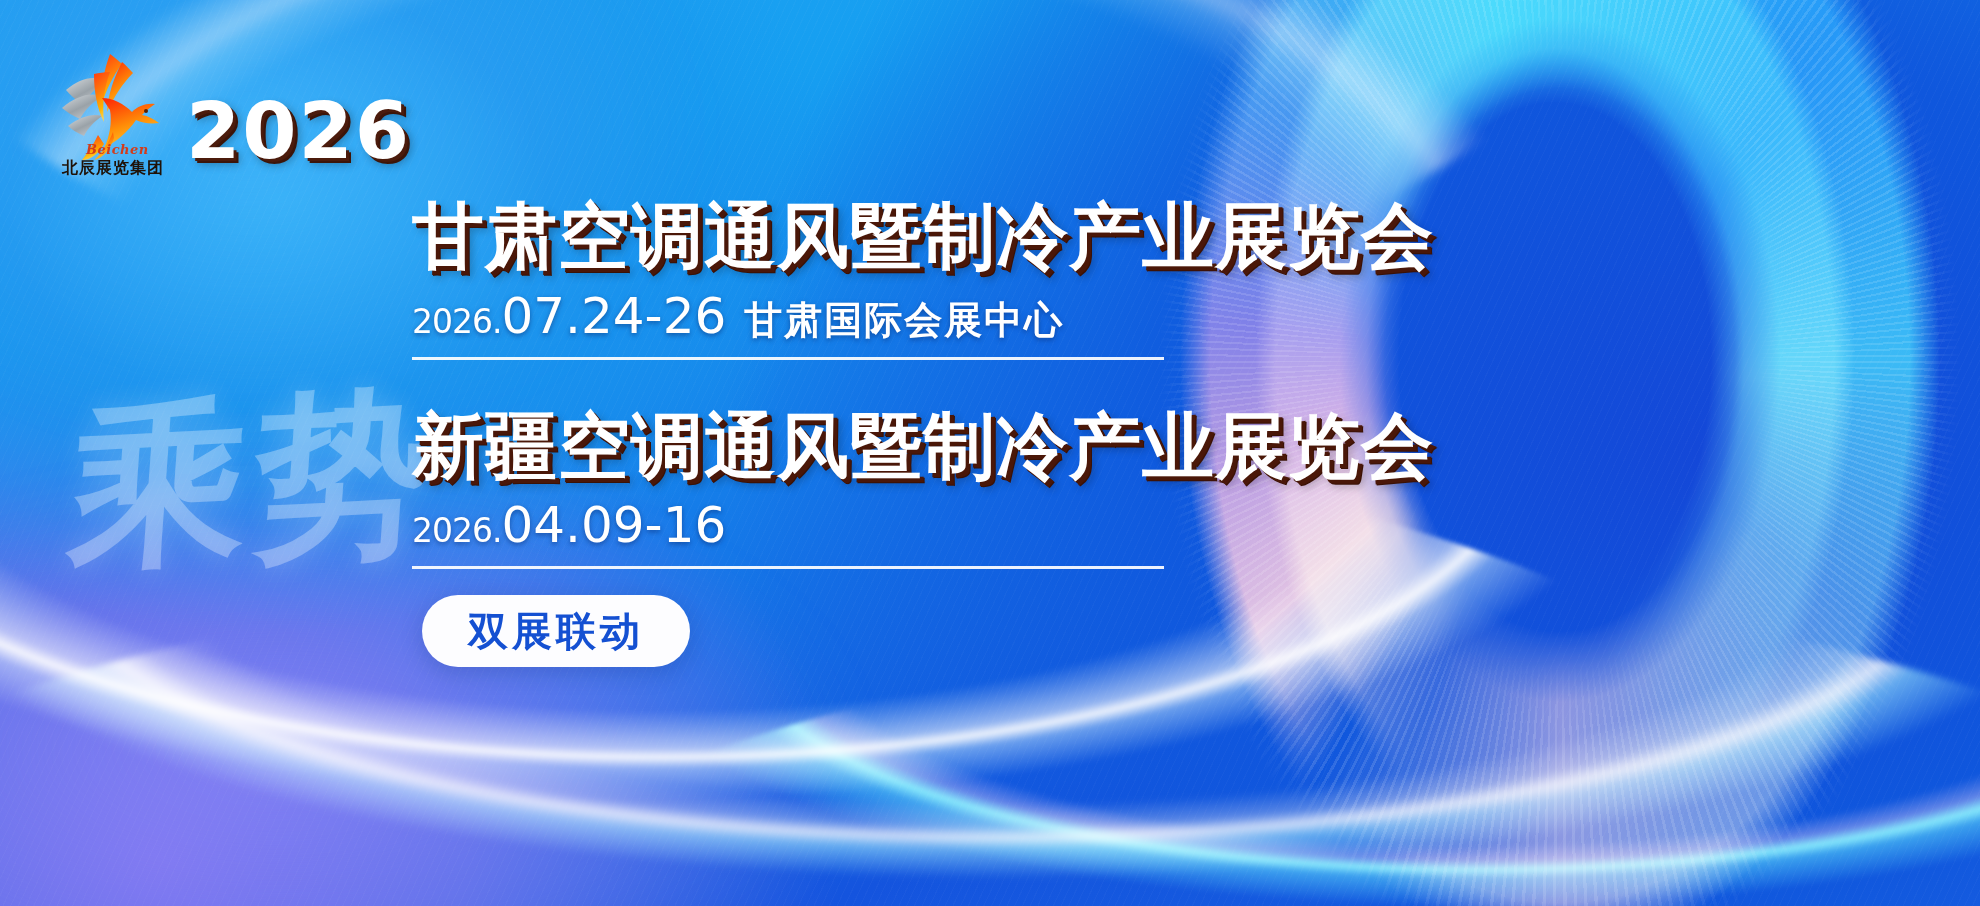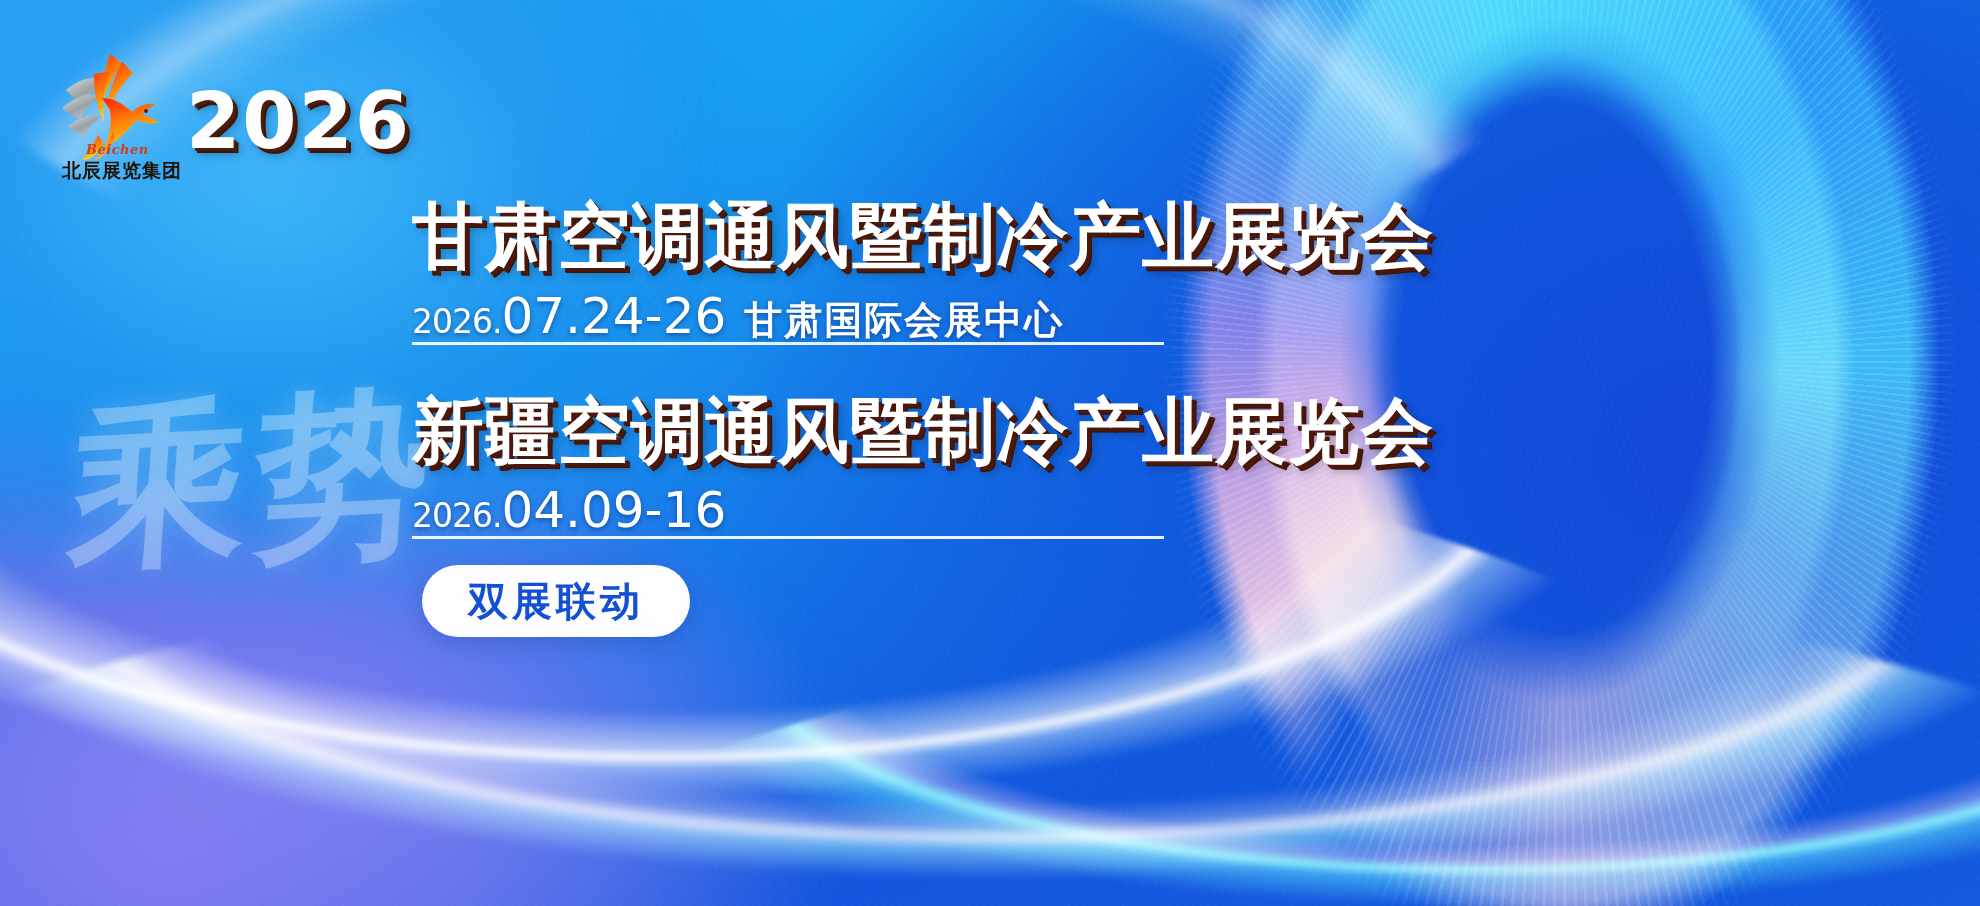--- a/index.html
+++ b/index.html
@@ -202,41 +202,41 @@
     color:rgba(255,255,255,.30);
     text-shadow:0 0 26px rgba(255,255,255,.22);
     transform:skewX(-7deg) rotate(-3deg);
     white-space:nowrap;
     user-select:none;
   }
 
   
   .logo-block{
     position:absolute; left:58px; top:48px;
-    display:flex; gap:8px;
+    display:flex; align-items:center; gap:8px;
   }
   .logo-mark{
     position:relative;
     width:110px; height:132px;
     flex:0 0 auto;
   }
   .logo-mark svg{ display:block; width:110px; height:112px; }
   .logo-script{
     position:absolute; left:28px; top:94px;
     font-family:"DejaVu Serif","Liberation Serif",serif;
     font-style:italic;
     font-size:13px;
     font-weight:700;
     color:#d23c1b;
     letter-spacing:.5px;
     white-space:nowrap;
   }
   .logo-cn{
     position:absolute; left:4px; top:110px;
-    font-size:19px;
+    font-size:16px;
     font-weight:700;
     color:#1f1208;
     letter-spacing:1px;
     white-space:nowrap;
     font-family:"DejaVu Sans","Liberation Sans",sans-serif;
   }
   .year{
     font-size:78px;
     font-weight:700;
     color:#ffffff;
@@ -268,21 +268,21 @@
     text-shadow:
       4px 4px 0 #4a1708,
       5px 5px 0 #3a1206,
       7px 7px 9px rgba(0,0,0,.25);
   }
   .ex-meta{
     display:flex;
     align-items:baseline;
     gap:18px;
     margin-top:14px;
-    padding-bottom:1px;
+    padding-bottom:16px;
     width:752px;
     border-bottom:3px solid rgba(255,255,255,.92);
     white-space:nowrap;
   }
   .ex-date{
     font-size:50px;
     font-weight:400;
     color:#ffffff;
     letter-spacing:0px;
     line-height:1;

